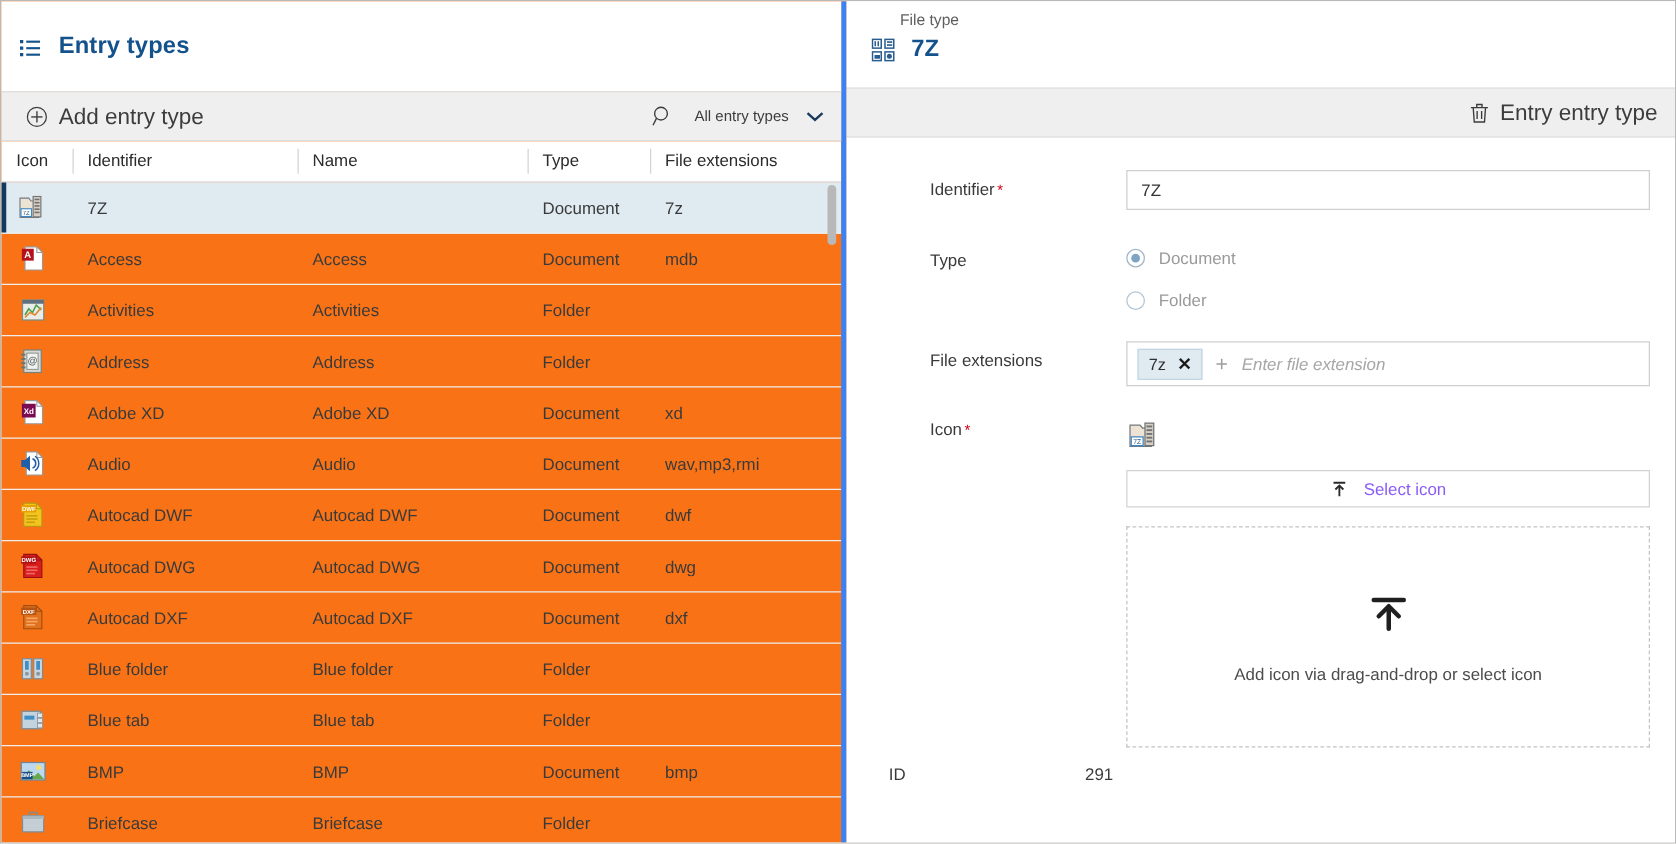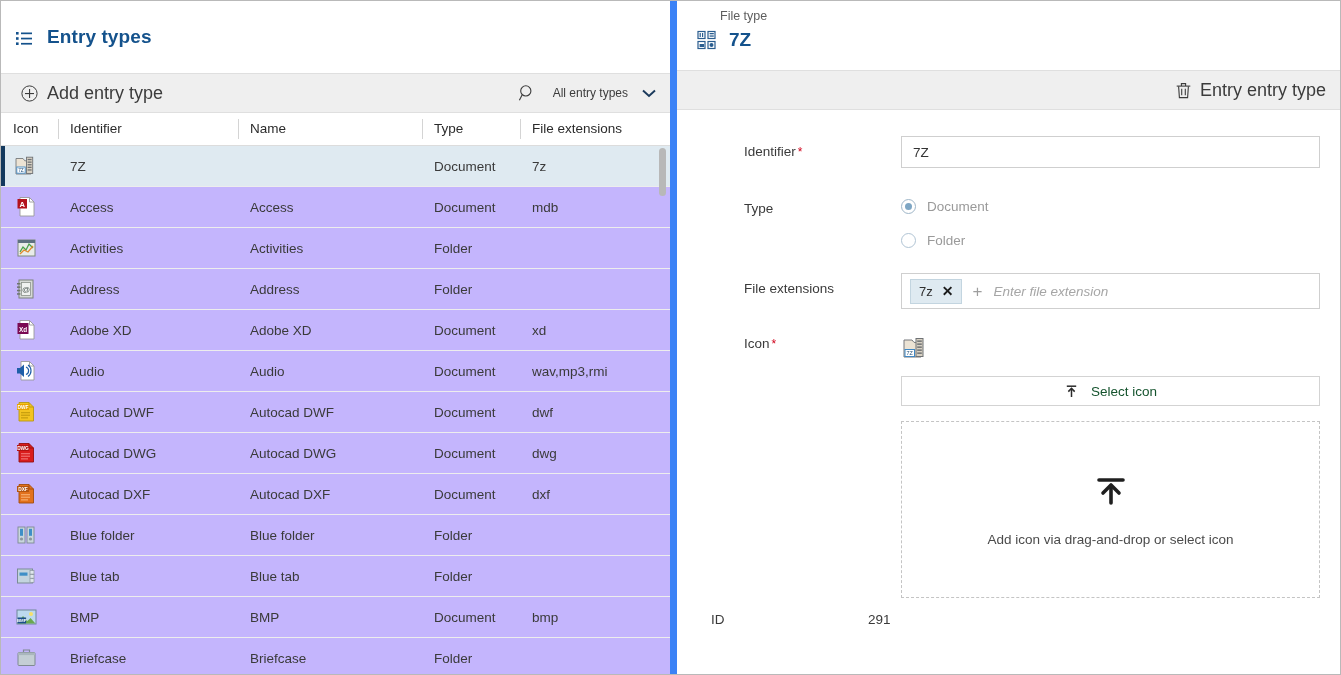--- a/index.html
+++ b/index.html
@@ -20,22 +20,22 @@
     background: #ffffff;
     border: 1px solid #b9b9b9;
     display: flex;
     overflow: hidden;
   }
 
   
   #left-pane {
     width: 676px;
     height: 100%;
-    background: #c4b5fd;
-    border-right: 7px solid #3b82f6;
+    background: #f97316;
+    border-right: 4px solid #3b82f6;
     display: flex;
     flex-direction: column;
     position: relative;
     flex: 0 0 676px;
   }
 
   .pane-title-bar {
     height: 72px;
     display: flex;
     align-items: center;
@@ -317,21 +317,21 @@
   .select-icon-btn {
     width: 100%;
     height: 30px;
     border: 1px solid #d3d3d3;
     background: #ffffff;
     display: flex;
     align-items: center;
     justify-content: center;
     gap: 12px;
     font-size: 13.5px;
-    color: #14532d;
+    color: #8b5cf6;
     cursor: pointer;
     font-family: inherit;
   }
 
   .dropzone {
     width: 100%;
     height: 177px;
     border: 1px dashed #c4c4c4;
     margin-top: 15px;
     display: flex;

